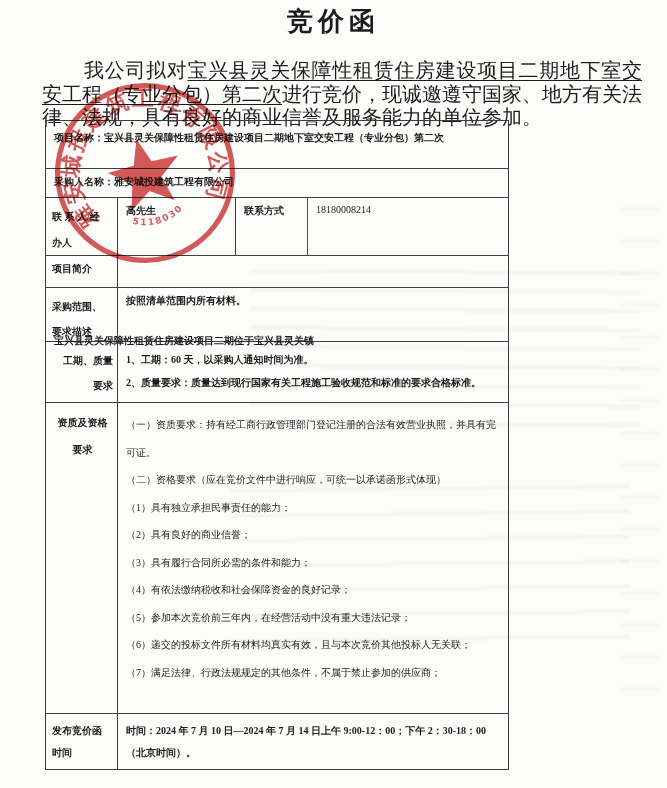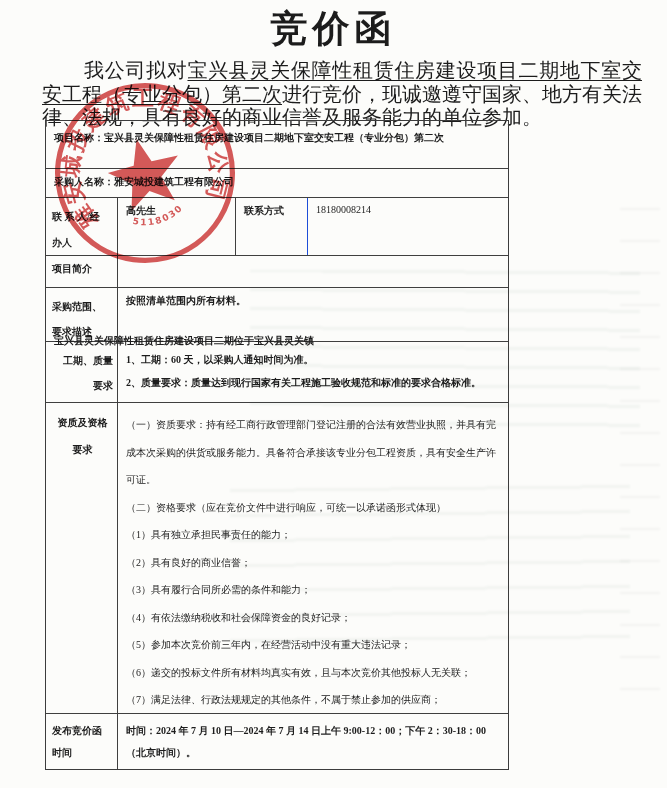--- a/index.html
+++ b/index.html
@@ -7,21 +7,21 @@
     width:667px;height:788px;
     background:#fcfcfa;
     font-family:"Liberation Serif","DejaVu Serif",serif;
     color:#1c1c1c;
     position:relative;
     overflow:hidden;
   }
   .page{position:absolute;inset:0;}
   .doc-title{
     position:absolute;top:4px;left:0;width:100%;
-    text-align:center;font-size:37px;font-weight:700;letter-spacing:5px;
+    text-align:center;font-size:26px;font-weight:700;letter-spacing:5px;
   }
   .intro{
     position:absolute;top:39px;left:42px;width:600px;
     font-size:20px;line-height:23.5px;text-align:justify;
     text-indent:2.1em;font-weight:500;
   }
   .intro .u{text-decoration:underline;text-underline-offset:3px;text-decoration-thickness:1px;}
 
   
   .tbl{
@@ -134,21 +134,20 @@
       </div>
     </div>
 
     <div class="row r7">
       <div class="cell lblcol">
         <div>资质及资格</div>
         <div>要求</div>
       </div>
       <div class="cell valcol">
         <div>（一）资质要求：持有经工商行政管理部门登记注册的合法有效营业执照，并具有完</div>
-        <div>成本次采购的供货或服务能力。具备符合承接该专业分包工程资质，具有安全生产许</div>
         <div>可证。</div>
         <div>（二）资格要求（应在竞价文件中进行响应，可统一以承诺函形式体现）</div>
         <div>（1）具有独立承担民事责任的能力；</div>
         <div>（2）具有良好的商业信誉；</div>
         <div>（3）具有履行合同所必需的条件和能力；</div>
         <div>（4）有依法缴纳税收和社会保障资金的良好记录；</div>
         <div>（5）参加本次竞价前三年内，在经营活动中没有重大违法记录；</div>
         <div>（6）递交的投标文件所有材料均真实有效，且与本次竞价其他投标人无关联；</div>
         <div>（7）满足法律、行政法规规定的其他条件，不属于禁止参加的供应商；</div>
       </div>

